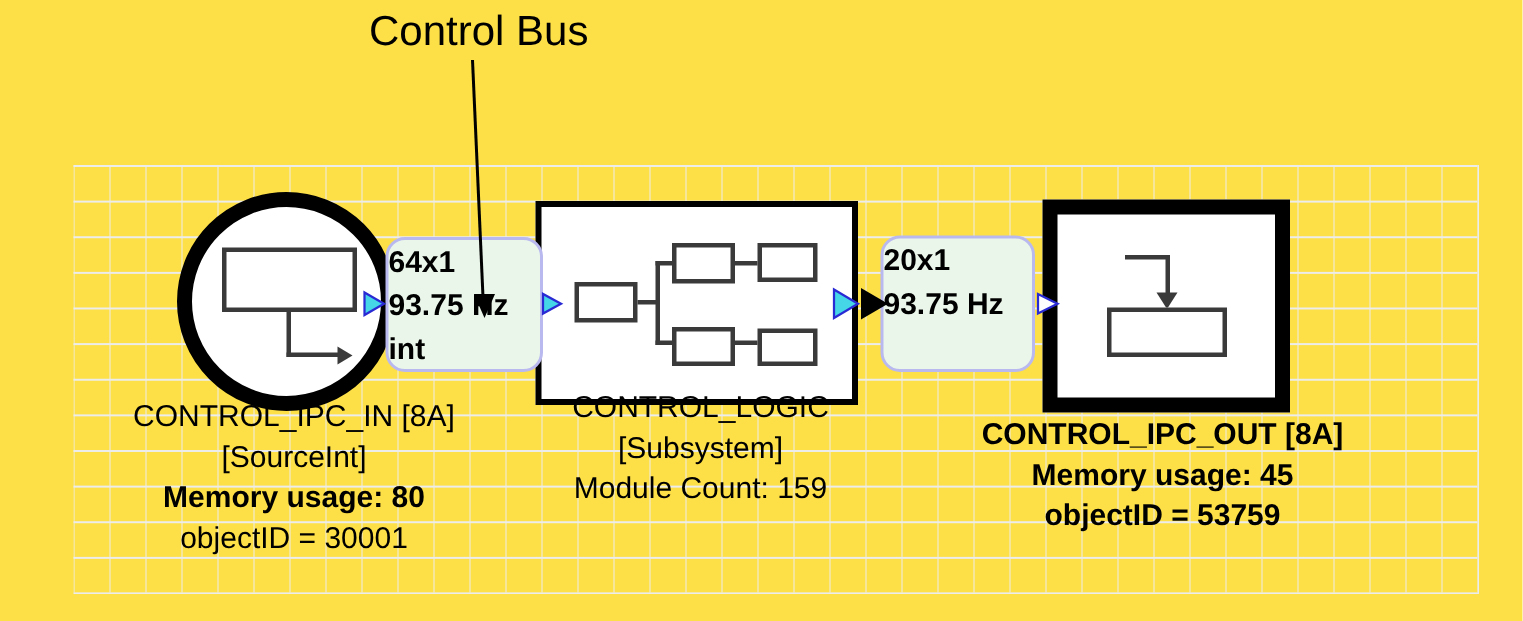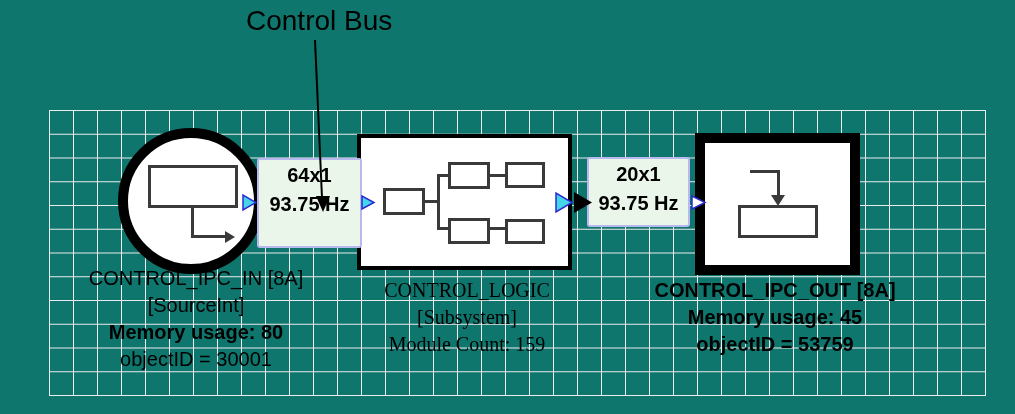--- a/index.html
+++ b/index.html
@@ -2,21 +2,21 @@
 <html style="--label-fill: #eaf6ea; --label-border: #b9b9ef; --port-fill: #45d6e8; --port-stroke: #2a2ad4; --grid-line: #ececec; --ink: #000000;"><head>
 <meta charset="utf-8">
 <style>
   :root{
     --label-fill:#eaf6ea; --label-border:#b9b9ef;
     --port-fill:#45d6e8; --port-stroke:#2a2ad4;
     --grid-line:#ececec; --ink:#000000; --icon-ink:#3a3a3a;
   }
   html,body{margin:0;padding:0;background:#ffffff;}
   body{font-family:"Liberation Sans", sans-serif; color:var(--ink);}
-  #canvas{position:relative;width:1015px;height:414px;background:#0f766e;overflow:hidden;}
+  #canvas{position:relative;width:1015px;height:414px;background:#fde047;overflow:hidden;}
 
   
   .grid{position:absolute;left:49px;top:110px;width:936px;height:285px;
     background-image:
       linear-gradient(to right, var(--grid-line) 1px, transparent 1px),
       linear-gradient(to bottom, var(--grid-line) 1px, transparent 1px);
     background-size:24px 23.75px;
     border-right:1px solid var(--grid-line);
     border-bottom:1px solid var(--grid-line);}
 
@@ -34,30 +34,30 @@
   .ico.rect{border:3px solid var(--icon-ink);background:#fff;}
   .ico.hline{background:var(--icon-ink);height:3px;}
   .ico.vline{background:var(--icon-ink);width:3px;}
   .tri-right{width:0;height:0;border-top:6px solid transparent;border-bottom:6px solid transparent;
     border-left:10px solid var(--icon-ink);}
   .tri-down{width:0;height:0;border-left:7px solid transparent;border-right:7px solid transparent;
     border-top:11px solid var(--icon-ink);}
 
   
   .siglabel{position:absolute;background:var(--label-fill);border:2px solid var(--label-border);
-    border-radius:3px;box-sizing:border-box;z-index:6;text-align:center;
+    border-radius:13px;box-sizing:border-box;z-index:6;
     font-size:20px;font-weight:bold;line-height:29px;padding-top:1px;}
   .siglabel.first{left:257px;top:158px;width:105px;height:90px;}
-  .siglabel.second{left:587px;top:157px;width:103px;height:70px;}
+  .siglabel.second{left:587px;top:157px;width:103px;height:91px;}
 
   
   .caption{position:absolute;width:310px;text-align:center;font-size:20px;line-height:27px;z-index:8;}
   .caption .b{font-weight:bold;}
   .caption.c1{left:41px;top:265px;}
-  .caption.c2{left:312px;top:277px;font-family:Liberation Serif, serif;}
+  .caption.c2{left:312px;top:259px;}
   .caption.c3{left:620px;top:277px;font-weight:bold;}
 
   
   #overlay{position:absolute;left:0;top:0;width:1015px;height:414px;z-index:10;pointer-events:none;}
   .port-cyan{fill:var(--port-fill);stroke:var(--port-stroke);stroke-width:1.5;}
   .port-open{fill:#ffffff;stroke:var(--port-stroke);stroke-width:1.5;}
   .port-black{fill:#000;}
   .leader{stroke:#000;stroke-width:2;}
 </style>
 </head>
@@ -99,20 +99,21 @@
       <div class="ico hline" style="left:45px;top:27px;width:30px;"></div>
       <div class="ico vline" style="left:72px;top:27px;height:26px;"></div>
       <div class="ico tri-down" style="left:66px;top:52px;"></div>
       <div class="ico rect" style="left:33px;top:62px;width:80px;height:33px;"></div>
     </div>
   </div>
 
   <div class="siglabel first">
     <div>64x1</div>
     <div>93.75 Hz</div>
+    <div>int</div>
   </div>
   <div class="siglabel second">
     <div>20x1</div>
     <div>93.75 Hz</div>
   </div>
 
   <div class="caption c1">
     <div>CONTROL_IPC_IN [8A]</div>
     <div>[SourceInt]</div>
     <div class="b">Memory usage: 80</div>

